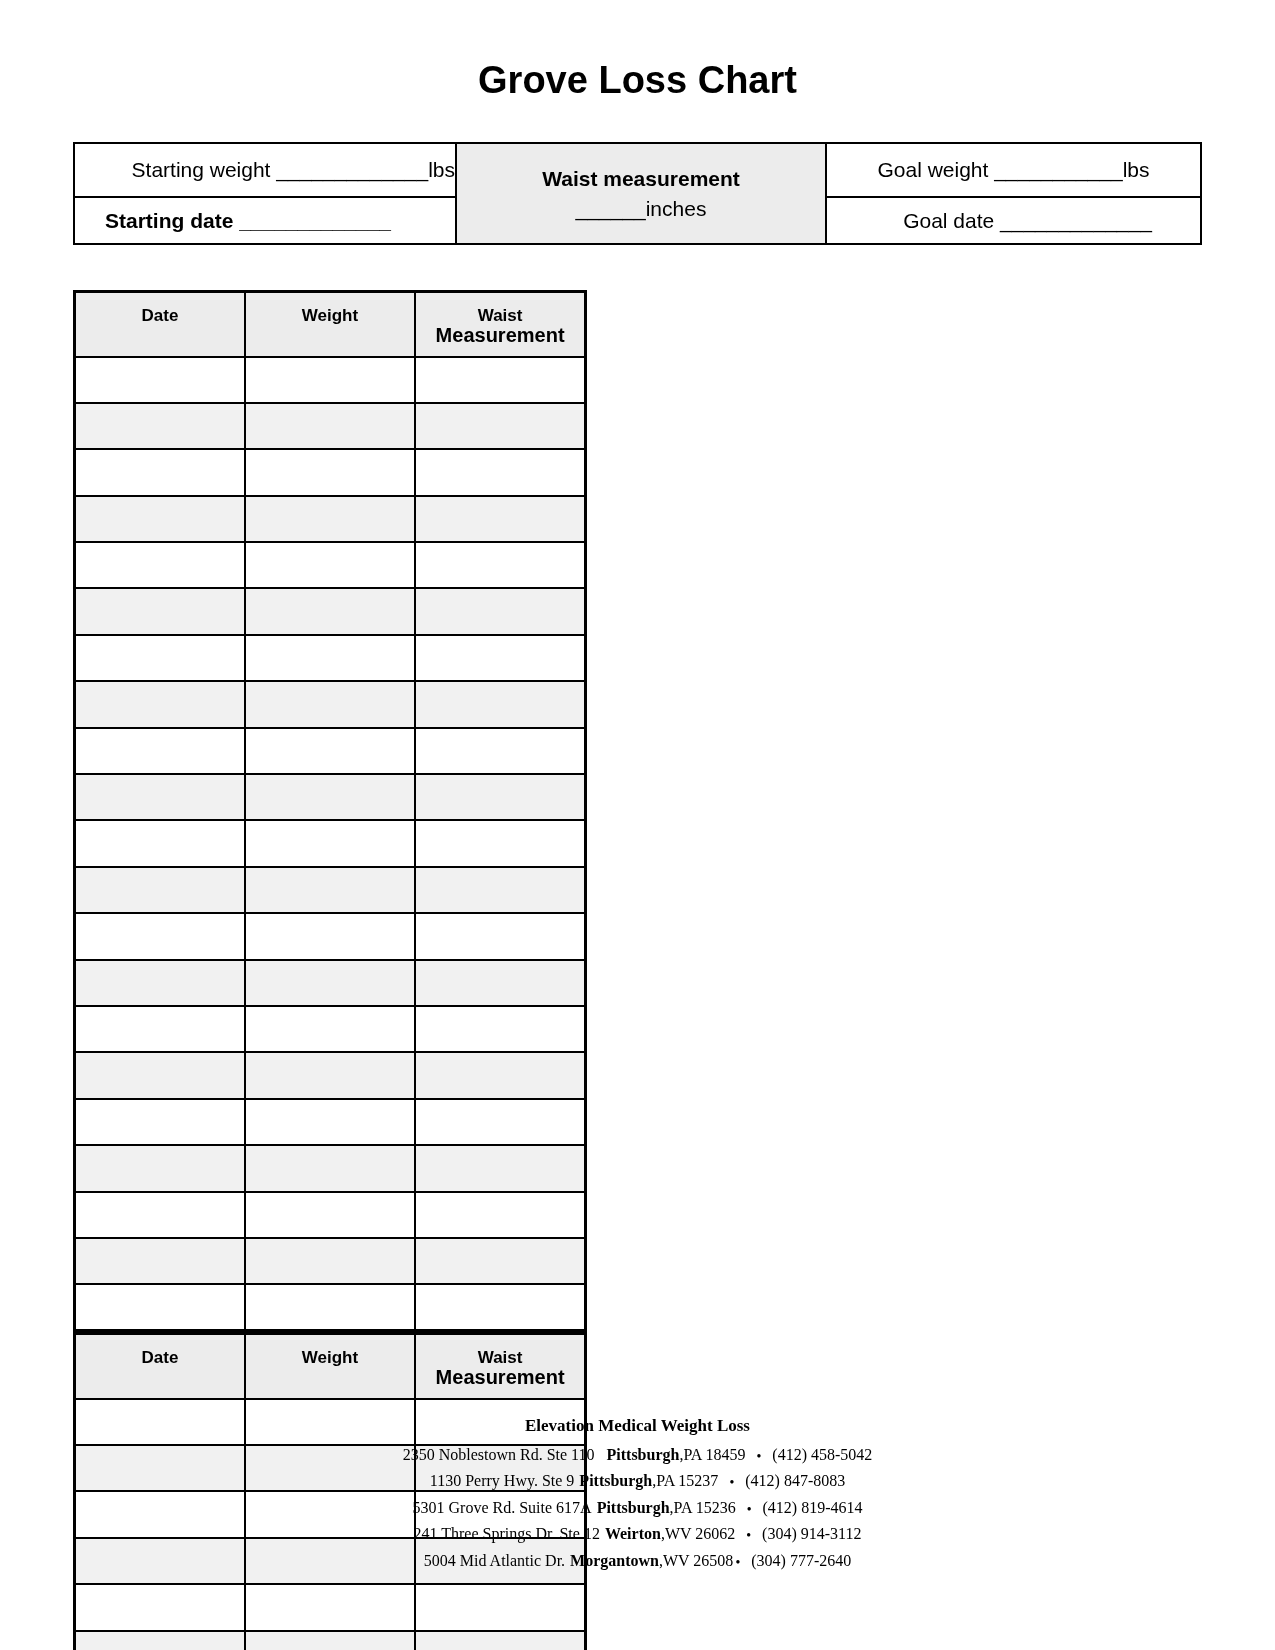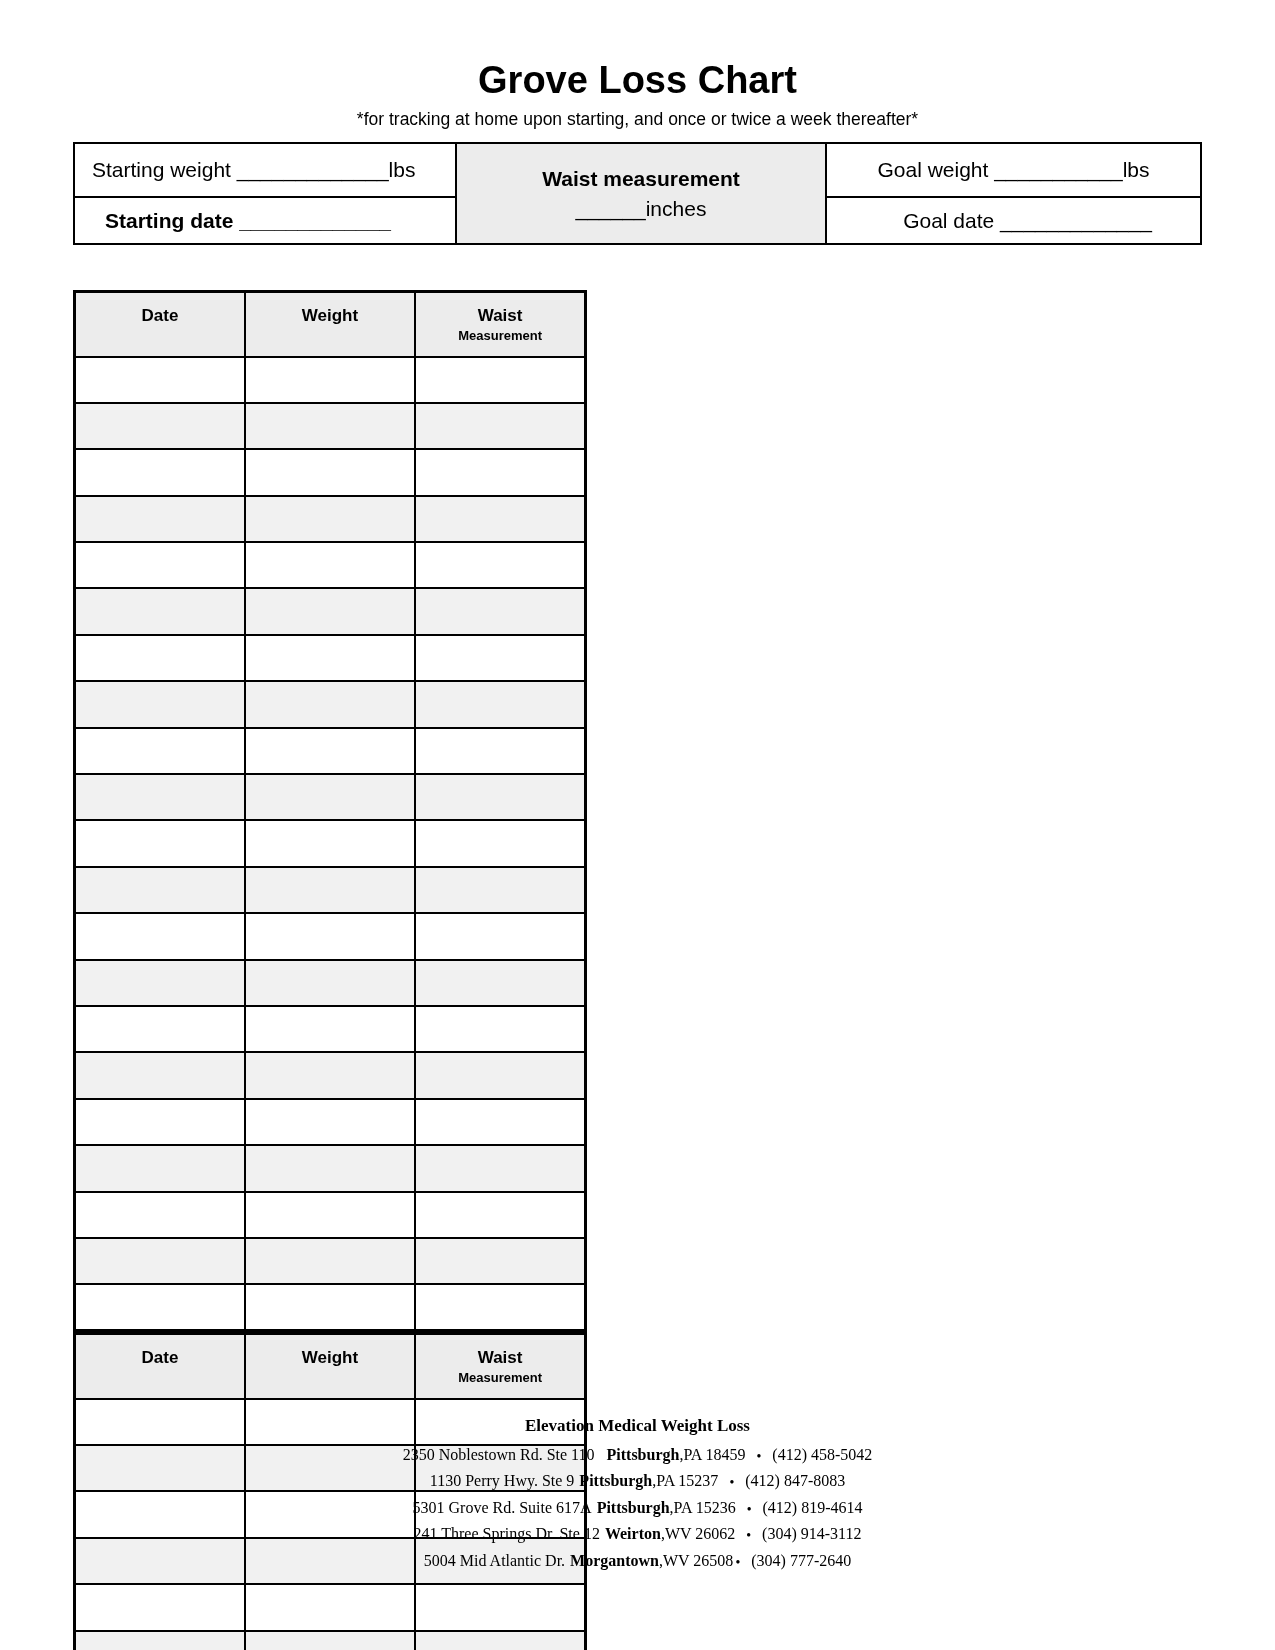--- a/index.html
+++ b/index.html
@@ -43,21 +43,21 @@
   .sb-left  { width: 382px; border-right: 2px solid var(--border, #000); display: flex; flex-direction: column; }
   .sb-mid   { width: 370px; border-right: 2px solid var(--border, #000);
               background: var(--summary-middle-bg, #ececec);
               display: flex; flex-direction: column; justify-content: center; align-items: center; }
   .sb-right { flex: 1; display: flex; flex-direction: column; }
   .sb-row { display: flex; align-items: center; white-space: pre; }
   .sb-left .sb-row:first-child, .sb-right .sb-row:first-child {
     height: 54px; border-bottom: 2px solid var(--border, #000);
   }
   .sb-left .sb-row:last-child, .sb-right .sb-row:last-child { flex: 1; padding-left: 28px; }
-  .sb-left .sb-row:first-child { padding-left: 17px; }
+  .sb-left .sb-row:first-child { padding-left: 17px; justify-content: flex-end; }
   .sb-left .sb-row:last-child  { padding-left: 30px; font-weight: bold; }
   .sb-right .sb-row { justify-content: center; }
   .sb-mid .sb-line { line-height: 30px; text-align: center; }
   .sb-mid .sb-line.bold { font-weight: bold; }
 
   
   .tables {
     position: absolute;
     left: 73px; top: 290px;
     width: 1129px;
@@ -73,21 +73,21 @@
   .log-table th {
     background: var(--table-header-bg, #ececec);
     height: 65px;
     vertical-align: top;
     padding-top: 13px;
     text-align: center;
     font-size: 17px;
     font-weight: bold;
     line-height: 20px;
   }
-  .log-table th .th-line2 { display: block; font-size: 13px; line-height: 19px; }
+  .log-table th .th-line2 { display: block; font-size: 20px; line-height: 19px; }
   .log-table td { height: 46.4px; background: #ffffff; }
   .log-table tr.alt td { background: var(--alt-row-bg, #f1f1f1); }
 
   
   .footer {
     position: absolute;
     top: 1403px; left: 0; width: 100%;
     text-align: center;
     font-family: "Liberation Serif", serif;
     font-size: 16px;
@@ -100,21 +100,20 @@
   .loc-line .city { font-weight: bold; }
   .loc-line .bullet { font-size: 8px; margin: 0 11px; vertical-align: 2px; display: inline-block; }
   .loc-line:nth-child(5) .bullet { margin-left: 2px; }
 </style>
 </head>
 <body>
 
 <div class="page">
 
   <div class="title">Grove Loss Chart</div>
-  <div class="subtitle">*for tracking at home upon starting, and once or twice a week thereafter*</div>
 
   <div class="summary-box">
     <div class="sb-left">
       <div class="sb-row">
         <span>Starting weight </span><span class="blank">_____________</span><span>lbs</span>
       </div>
       <div class="sb-row">
         <span>Starting date </span><span class="blank">_____________</span>
       </div>
     </div>

